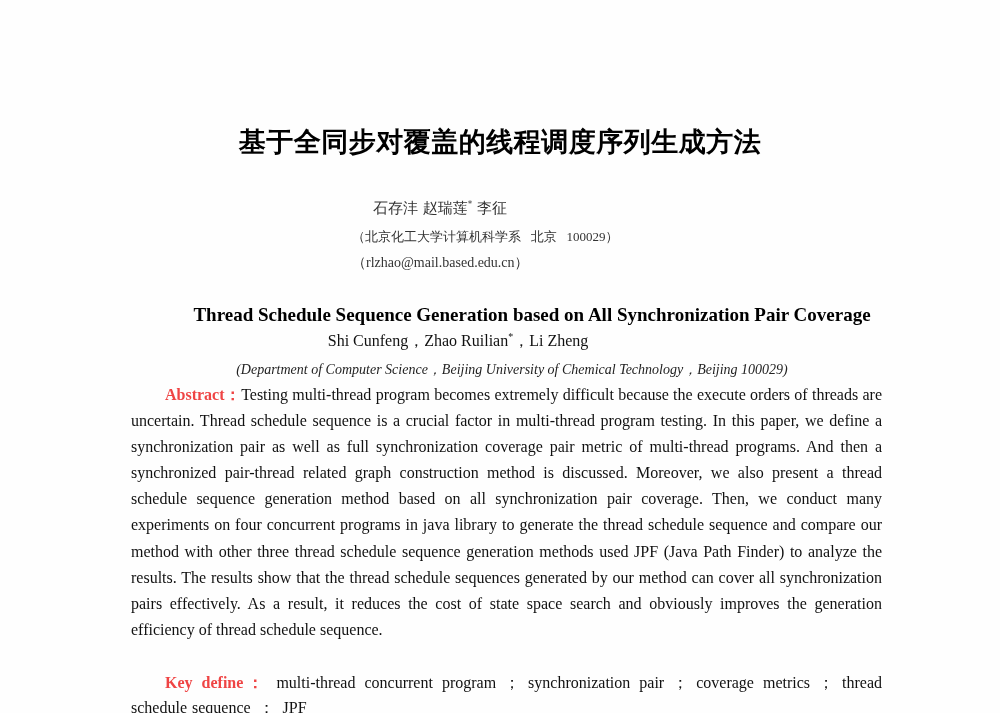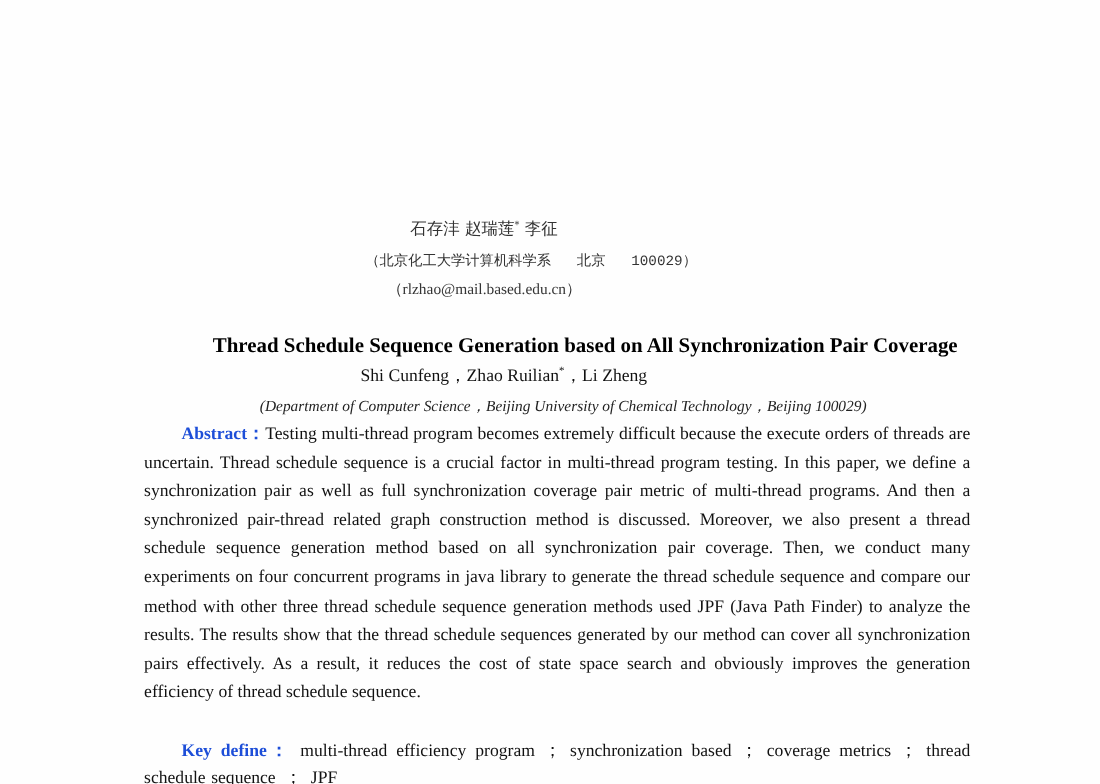--- a/index.html
+++ b/index.html
@@ -41,22 +41,22 @@
       width: 880px;
       text-align: center;
       font-family: "DejaVu Sans", sans-serif;
       font-size: 15px;
       color: #333;
     }
     .cn-authors sup { font-size: 9px; }
     .cn-affil {
       position: absolute;
       top: 228px;
-      left: 332px;
-      font-family: Liberation Mono, monospace;
+      left: 352px;
+      font-family: Liberation Serif, serif;
       font-size: 13px;
       color: #333;
       white-space: pre;
     }
     .cn-email {
       position: absolute;
       top: 254px;
       left: 352px;
       font-family: "Liberation Serif", serif;
       font-size: 14px;
@@ -101,21 +101,21 @@
       width: 751px;
       font-size: 16px;
       line-height: 26.1px;
       text-align: justify;
       text-indent: 34px;
       color: #111;
       margin: 0;
     }
     .label {
       font-weight: bold;
-      color: #1d4ed8;
+      color: #ef4444;
     }
     .keywords {
       position: absolute;
       top: 670px;
       left: 131px;
       width: 751px;
       font-size: 16px;
       line-height: 25px;
       text-align: justify;
       text-indent: 34px;
@@ -123,35 +123,36 @@
       margin: 0;
       word-spacing: 1px;
     }
     .kw-sep { padding: 0 8px; }
   </style>
 </head>
 <body>
 
 <div class="page">
 
+  <div class="cn-title">基于全同步对覆盖的线程调度序列生成方法</div>
 
   <div class="cn-authors">
     <span>石存沣</span>
     <span>赵瑞莲</span><sup>*</sup>
     <span>李征</span>
   </div>
 
   <div class="cn-affil">（北京化工大学计算机科学系   北京   100029）</div>
   <div class="cn-email">（rlzhao@mail.based.edu.cn）</div>
 
   <div class="en-title">Thread Schedule Sequence Generation based on All Synchronization Pair Coverage</div>
 
   <div class="en-authors">
     <span>Shi Cunfeng，</span><span>Zhao Ruilian</span><sup>*</sup><span>，</span><span>Li Zheng</span>
   </div>
 
   <div class="en-affil">(Department of Computer Science，Beijing University of Chemical Technology，Beijing 100029)</div>
 
   <p class="abstract"><span class="label">Abstract：</span><span>Testing multi-thread program becomes extremely difficult because the execute orders of threads are uncertain. Thread schedule sequence is a crucial factor in multi-thread program testing. In this paper, we define a synchronization pair as well as full synchronization coverage pair metric of multi-thread programs. And then a synchronized pair-thread related graph construction method is discussed. Moreover, we also present a thread schedule sequence generation method based on all synchronization pair coverage. Then, we conduct many experiments on four concurrent programs in java library to generate the thread schedule sequence and compare our method with other three thread schedule sequence generation methods used JPF (Java Path Finder) to analyze the results. The results show that the thread schedule sequences generated by our method can cover all synchronization pairs effectively. As a result, it reduces the cost of state space search and obviously improves the generation efficiency of thread schedule sequence.</span></p>
 
-  <p class="keywords"><span class="label">Key define：</span> <span>multi-thread efficiency program</span><span class="kw-sep">；</span><span>synchronization based</span><span class="kw-sep">；</span><span>coverage metrics</span><span class="kw-sep">；</span><span>thread schedule sequence</span><span class="kw-sep">；</span><span>JPF</span></p>
+  <p class="keywords"><span class="label">Key define：</span> <span>multi-thread concurrent program</span><span class="kw-sep">；</span><span>synchronization pair</span><span class="kw-sep">；</span><span>coverage metrics</span><span class="kw-sep">；</span><span>thread schedule sequence</span><span class="kw-sep">；</span><span>JPF</span></p>
 
 </div>
 
 </body></html>

